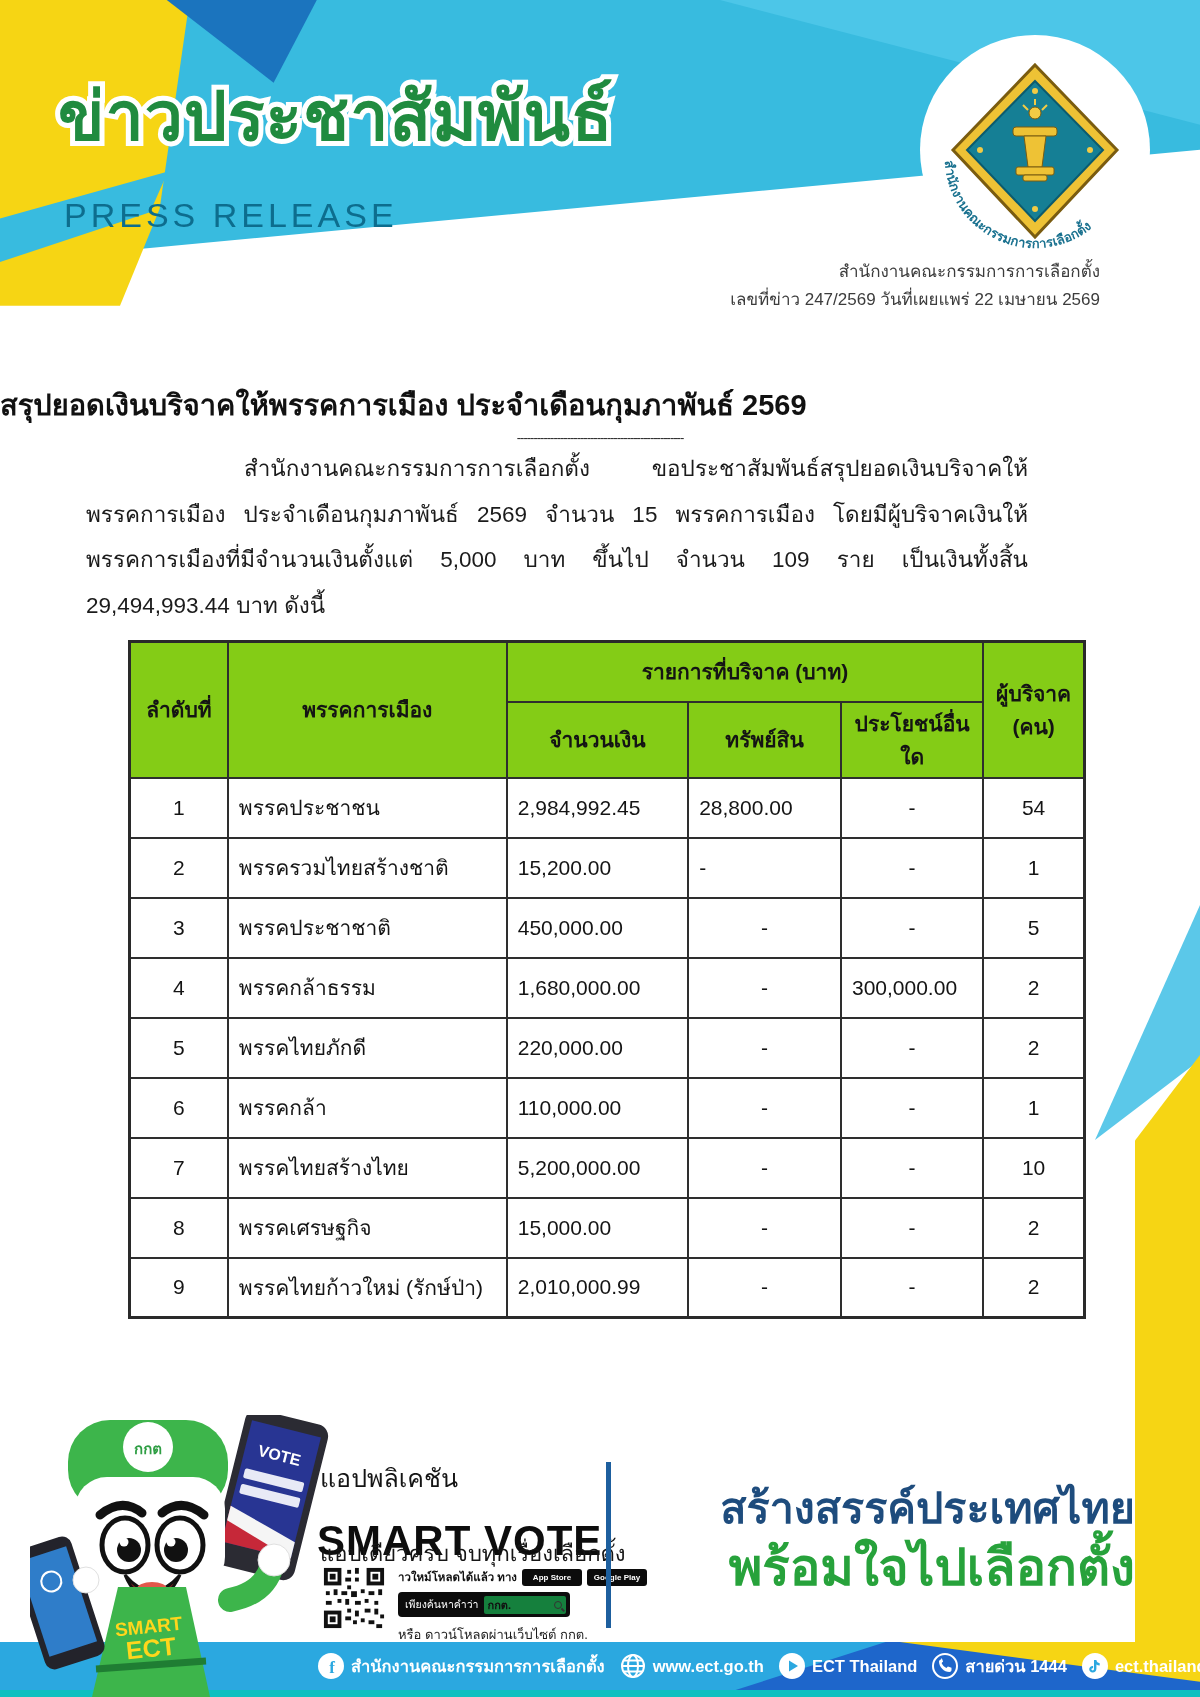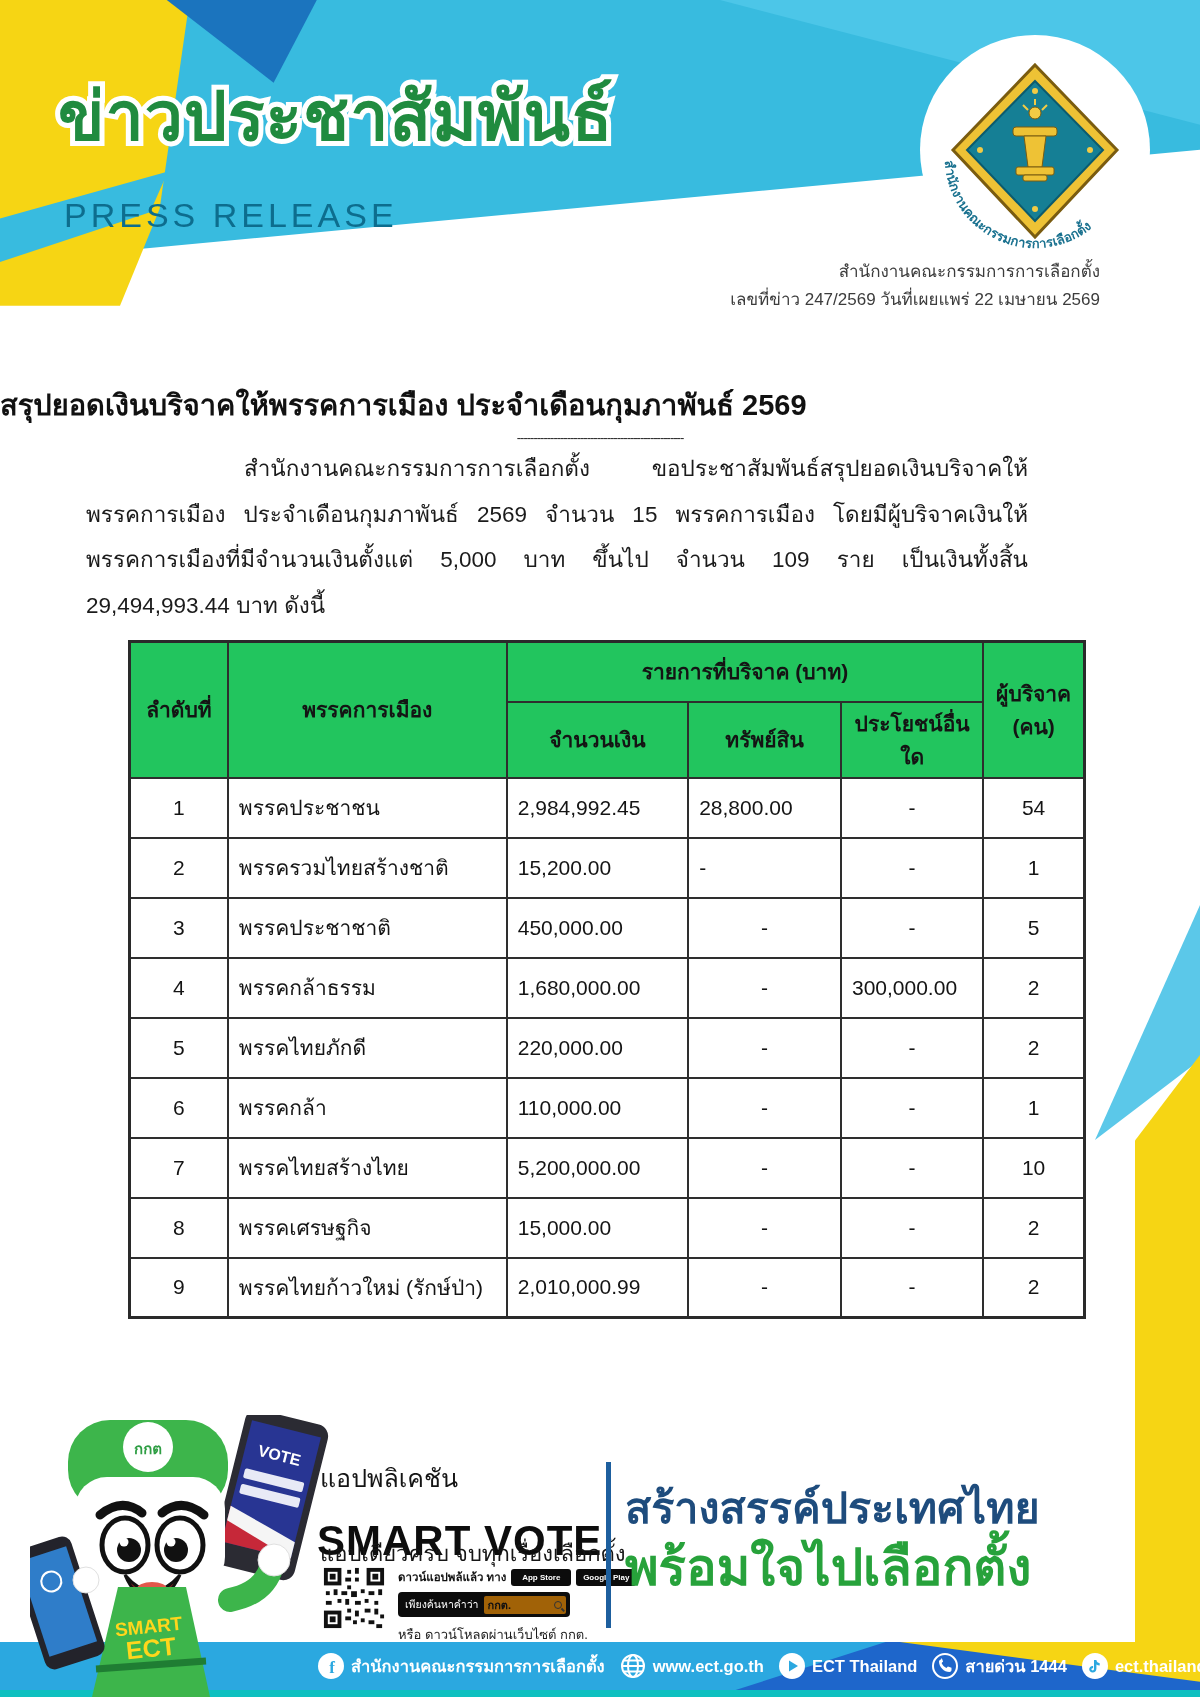--- a/index.html
+++ b/index.html
@@ -27,21 +27,21 @@
   
   .doc-title { position:absolute; left:0; top:382px; width:1200px; text-align:left; font-size:29px; font-weight:700; color:#111; }
   .separator { position:absolute; left:0; top:430px; width:1200px; text-align:center; font-size:13px; letter-spacing:-1px; color:#222; }
   .body-par { position:absolute; left:86px; top:446px; width:942px; font-size:22.5px; line-height:45.5px; color:#1b1b1b; text-align:justify; text-indent:158px; }
 
   
   .table-wrap { position:absolute; left:128px; top:640px; width:958px; }
   table.donation { width:100%; border-collapse:collapse; table-layout:fixed; }
   table.donation th, table.donation td { border:2px solid #2e2e2e; color:#141414; }
   table.donation { border:3px solid #2a2a2a; }
-  table.donation th { background:#22c55e; font-size:21px; font-weight:700; text-align:center; vertical-align:middle; padding:4px 6px; }
+  table.donation th { background:#84cc16; font-size:21px; font-weight:700; text-align:center; vertical-align:middle; padding:4px 6px; }
   .hrow1 th { height:60px; }
   .hrow2 th { height:76px; }
   table.donation td { background:#fff; font-size:21px; height:60px; vertical-align:middle; padding:4px 10px; }
   td.c-no, td.c-donors { text-align:center; }
   td.c-party { text-align:left; padding-left:14px; }
   td.num { padding-right:14px; }
   td.dash { text-align:center; }
 
   
   .decor-cyan { position:absolute; right:0; top:905px; width:105px; height:235px; background:#5bc8e9; clip-path:polygon(100% 0,100% 66%,0 100%); }
@@ -52,26 +52,26 @@
   .mascot { position:absolute; left:30px; top:75px; z-index:6; }
   .app-label { position:absolute; left:320px; top:118px; font-size:25px; color:#141414; }
   .app-name { position:absolute; left:317px; top:144px; font-size:42px; font-weight:800; letter-spacing:1px; color:#0d0d0d;margin-top:33px; }
   .app-tagline { position:absolute; left:320px; top:196px; font-size:22px; color:#161616; }
   .qr { position:absolute; left:322px; top:226px; width:64px; height:64px; }
   .dl-row { position:absolute; left:398px; top:228px; display:flex; align-items:center; gap:5px; }
   .dl-label { font-size:11.5px; font-weight:700; color:#111; }
   .badge { display:inline-flex; align-items:center; justify-content:center; gap:3px; width:60px; height:17px; background:#0c0c0c; border-radius:3px; color:#fff; font-size:8px; font-weight:700; }
   .search-bar { position:absolute; left:398px; top:252px; width:172px; height:25px; background:#0c0c0c; border-radius:4px; display:flex; align-items:center; padding:0 4px 0 7px; gap:5px; }
   .search-label { color:#fff; font-size:10.5px; white-space:nowrap; }
-  .search-box { flex:1; height:18px; background:#a16207; border-radius:2px; display:flex; align-items:center; justify-content:space-between; padding:0 4px; font-size:11px; font-weight:700; color:#111; }
+  .search-box { flex:1; height:18px; background:#15803d; border-radius:2px; display:flex; align-items:center; justify-content:space-between; padding:0 4px; font-size:11px; font-weight:700; color:#111; }
   .mag { width:8px; height:8px; border:1.5px solid #333; border-radius:50%; position:relative; }
   .mag::after { content:""; position:absolute; width:4px; height:1.5px; background:#333; transform:rotate(45deg); left:6px; top:7px; }
   .alt-line { position:absolute; left:398px; top:284px; font-size:13px; color:#1c1c1c; }
   .v-divider { position:absolute; left:606px; top:122px; width:5px; height:166px; background:#1d5f9e; }
-  .slogan { position:absolute; left:625px; top:140px; width:510px; text-align:left; }
+  .slogan { position:absolute; left:625px; top:140px; width:510px; text-align:right; }
   .slogan-1 { font-size:43px; font-weight:700; color:#1e4c7d; line-height:56px; }
   .slogan-2 { font-size:51px; font-weight:700; color:#27a23b; line-height:64px; }
 
   
   .bottom-bar { position:absolute; left:0; top:1642px; width:1200px; height:48px; background:#2ba8e0; z-index:4; }
   .bar-dark { position:absolute; inset:0; background:#1e66cb; clip-path:polygon(73.8% 0,100% 0,100% 100%,61.3% 100%); }
   .bar-yellow { position:absolute; inset:0; background:#f6d514; clip-path:polygon(75% 0,100% 0,100% 83%); }
   .social-row { position:absolute; left:318px; top:0; height:100%; display:flex; align-items:center; gap:15px; z-index:2; }
   .social-item { display:flex; align-items:center; gap:7px; color:#fff; font-size:16.5px; font-weight:700; white-space:nowrap; }
   .teal-strip { position:absolute; left:0; top:1690px; width:1200px; height:7px; background:#0ec0c0; z-index:5; }
@@ -311,21 +311,21 @@
           <rect x="30" y="25" width="2" height="2"></rect>
         <rect x="12" y="26" width="3" height="2"></rect>
           <rect x="16" y="28" width="2" height="2"></rect>
           <rect x="20" y="27" width="2" height="2"></rect>
           <rect x="24" y="28" width="3" height="2"></rect>
           <rect x="28" y="30" width="3" height="2"></rect>
       </g>
     </svg>
 
     <div class="dl-row">
-      <span class="dl-label">ดาวน์แอปพล้แล้ว ทาง</span>
+      <span class="dl-label">าวใหม์โหลดได้แล้ว ทาง</span>
       <span class="badge">App Store</span>
       <span class="badge">Google Play</span>
     </div>
 
     <div class="search-bar">
       <span class="search-label">เพียงค้นหาคำว่า</span>
       <span class="search-box">
         <span>กกต.</span>
         <span class="mag"></span>
       </span>

